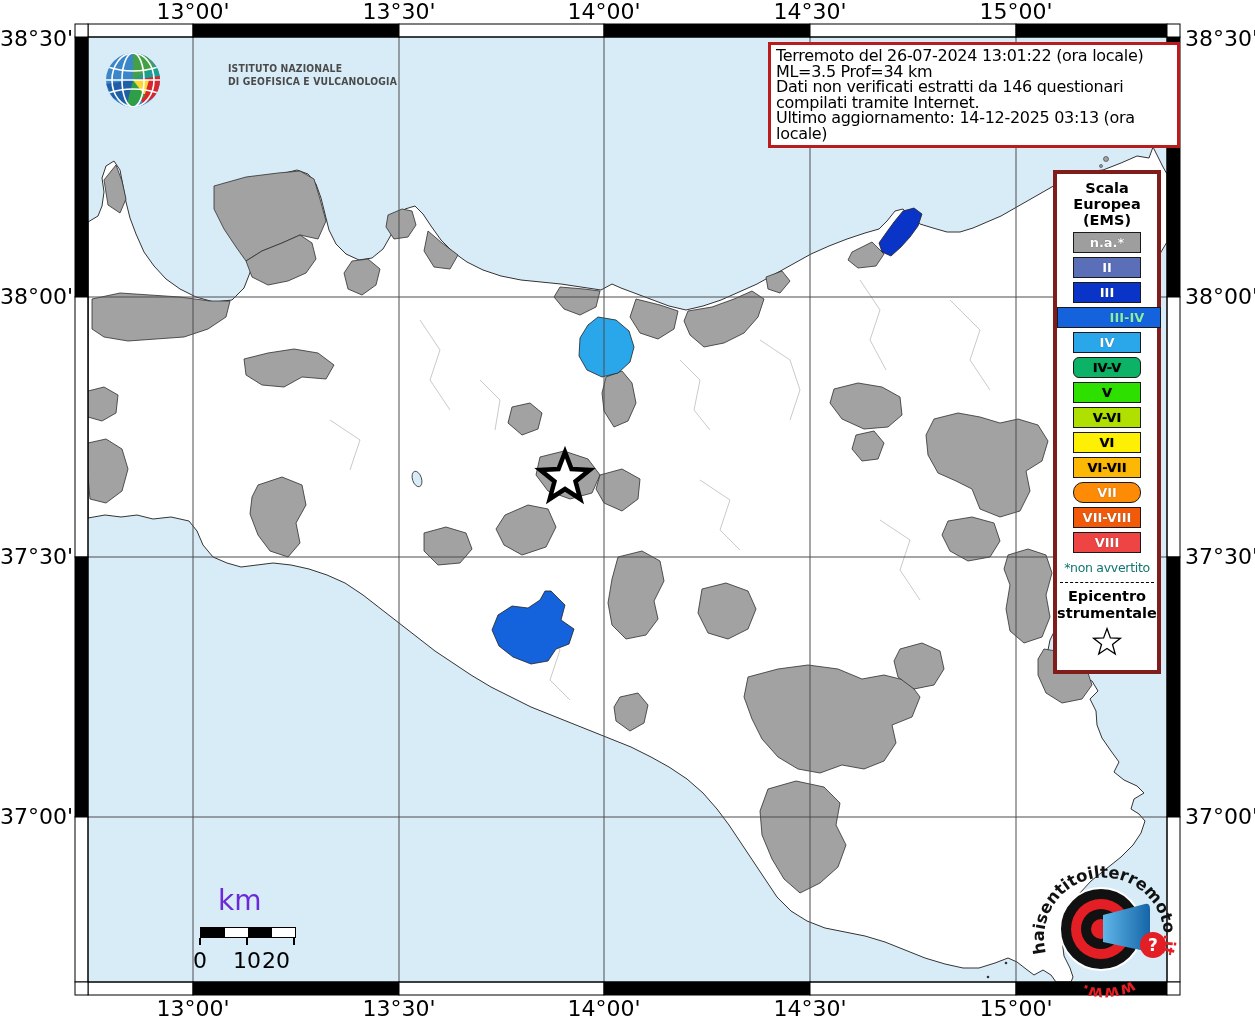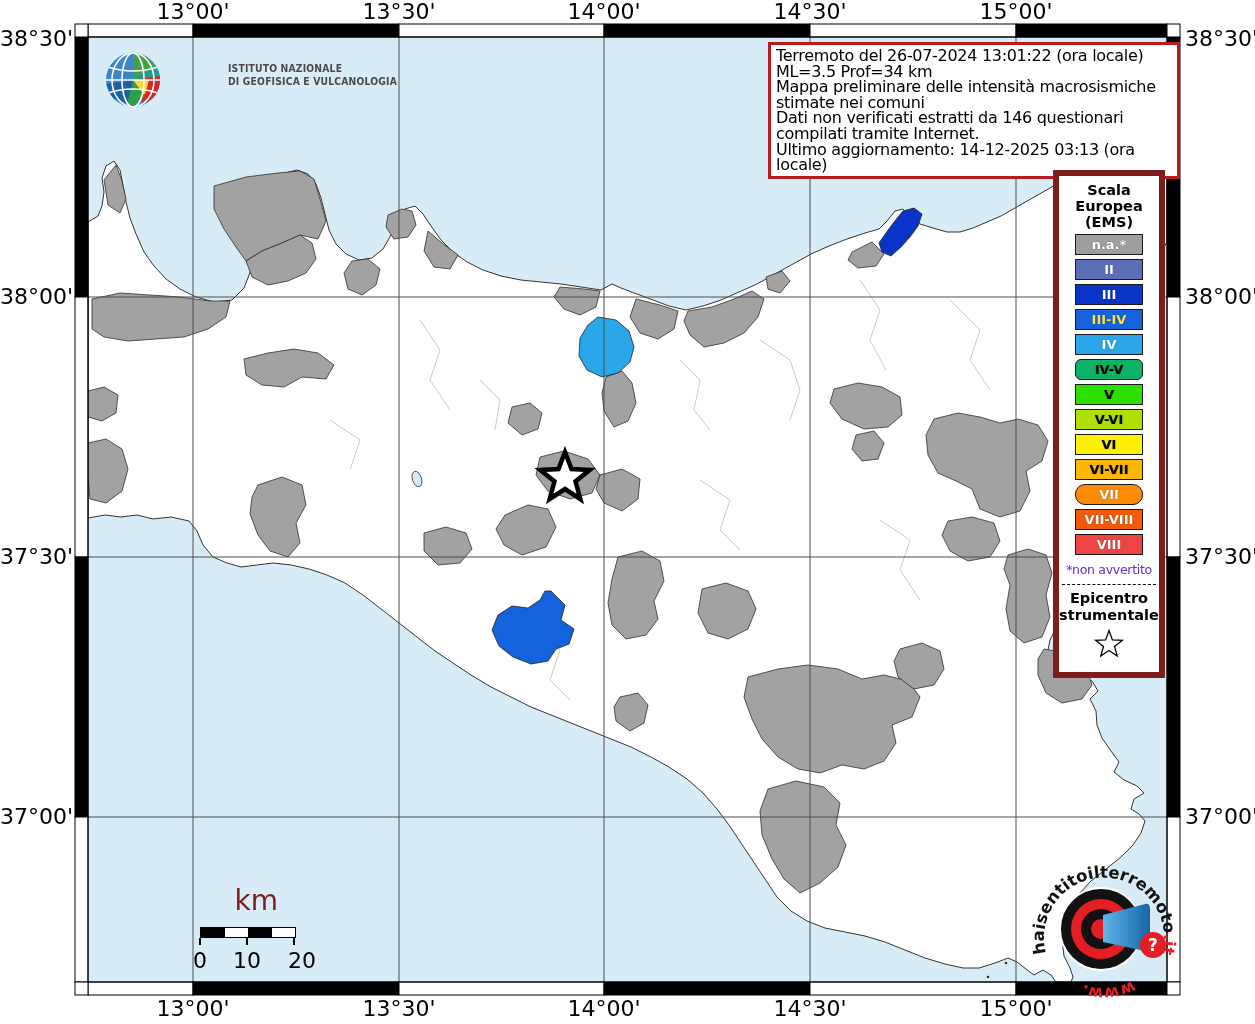--- a/index.html
+++ b/index.html
@@ -15,33 +15,33 @@
   #infobox{position:absolute;left:768px;top:42px;width:396px;z-index:3;background:#fff;
            border:3px solid #b91c1c;padding:3px 5px;font-size:16px;line-height:15.6px;
            letter-spacing:-0.3px;color:#000;}
   
   #ingv{position:absolute;left:103px;top:50px;z-index:3;width:240px;height:62px;}
   #ingv .orgtext{position:absolute;left:125px;top:12px;font-size:10.5px;font-weight:bold;
       color:#4a4a4a;line-height:13px;transform:scaleX(0.88);transform-origin:left top;
       white-space:nowrap;letter-spacing:0.2px;}
   
   #legend{position:absolute;left:1053px;top:170px;width:100px;z-index:3;background:#fff;
-          border:6px solid #7f1d1d;text-align:center;padding:6px 0 8px 0;}
+          border:4px solid #7f1d1d;text-align:center;padding:6px 0 8px 0;}
   #legend .ltitle{font-size:14.5px;font-weight:bold;line-height:16px;color:#000;}
   .swatch{width:66px;height:19px;margin:4px auto 0 auto;border:1px solid #1a1a1a;
           font-size:13px;font-weight:bold;line-height:19px;text-align:center;
           text-shadow:0 0 1px rgba(0,0,0,.55);}
-  #legend .foot{font-size:12.5px;margin-top:7px;color:#6d28d9;letter-spacing:-0.3px;}
+  #legend .foot{font-size:12.5px;margin-top:7px;color:#0f766e;letter-spacing:-0.3px;}
   #legend .sep{border-top:1.5px dashed #000;margin:7px 3px 5px 3px;height:0;}
   #legend .epi{font-size:14.5px;font-weight:bold;line-height:17px;color:#000;}
   #legend .starwrap{margin-top:4px;}
   
   #scalebar{position:absolute;left:0;top:0;z-index:3;}
-  #scalebar .km{position:absolute;left:218px;top:884px;width:60px;text-align:right;
-                font-size:28px;color:#7f1d1d;}
+  #scalebar .km{position:absolute;left:218px;top:884px;width:60px;text-align:left;
+                font-size:28px;color:#6d28d9;}
   #scalebar .bar{position:absolute;left:200px;top:927px;width:94px;height:9px;
                  border:1.5px solid #000;display:flex;}
   #scalebar .seg{flex:1 1 auto;height:100%;}
   #scalebar .tick{position:absolute;top:938px;width:1.5px;height:7px;background:#000;}
   #scalebar .tlabel{position:absolute;top:948px;width:40px;margin-left:-20px;
                     text-align:center;font-size:22px;color:#000;}
   
   #watermark{position:absolute;left:1023px;top:847px;width:162px;height:162px;z-index:3;}
 </style>
 </head>
@@ -200,21 +200,20 @@
 <span class="ax ax-left" style="top:544px">37°30'</span>
 <span class="ax ax-left" style="top:804px">37°00'</span>
 
 <span class="ax ax-right" style="top:26px">38°30'</span>
 <span class="ax ax-right" style="top:284px">38°00'</span>
 <span class="ax ax-right" style="top:544px">37°30'</span>
 <span class="ax ax-right" style="top:804px">37°00'</span>
 
 <div id="infobox">
   <div>Terremoto del 26-07-2024 13:01:22 (ora locale) ML=3.5 Prof=34 km</div>
-  <div>Mappa preliminare delle intensità macrosismiche stimate nei comuni</div>
   <div>Dati non verificati estratti da 146 questionari compilati tramite Internet.</div>
   <div>Ultimo aggiornamento: 14-12-2025 03:13 (ora locale)</div>
 </div>
 
 <div id="ingv">
   <svg width="60" height="60" viewBox="0 0 60 60">
     <defs>
           <clipPath id="gclip">
             <circle cx="30" cy="30" r="27"></circle>
           </clipPath>
@@ -244,21 +243,21 @@
 
 <div id="legend">
   <div class="ltitle">
     <div>Scala</div>
     <div>Europea</div>
     <div>(EMS)</div>
   </div>
   <div class="swatch" style="background: rgb(158, 158, 158); color: rgb(255, 255, 255);">n.a.*</div>
   <div class="swatch" style="background: rgb(90, 111, 184); color: rgb(255, 255, 255);">II</div>
   <div class="swatch" style="background: rgb(10, 52, 200); color: rgb(255, 255, 255);">III</div>
-  <div class="swatch" style="background: rgb(21, 99, 220); color: #fde047;">III-IV</div>
+  <div class="swatch" style="background: rgb(21, 99, 220); color: #86efac; padding-left: 36px;">III-IV</div>
   <div class="swatch" style="background: rgb(42, 167, 235); color: rgb(255, 255, 255);">IV</div>
   <div class="swatch" style="background: rgb(12, 178, 102); color: rgb(0, 0, 0); border-radius: 6px;">IV-V</div>
   <div class="swatch" style="background: rgb(46, 224, 0); color: rgb(0, 0, 0);">V</div>
   <div class="swatch" style="background: rgb(176, 224, 0); color: rgb(0, 0, 0);">V-VI</div>
   <div class="swatch" style="background: rgb(253, 240, 5); color: rgb(0, 0, 0);">VI</div>
   <div class="swatch" style="background: rgb(253, 184, 5); color: rgb(0, 0, 0);">VI-VII</div>
   <div class="swatch" style="background: rgb(253, 139, 5); color: rgb(255, 255, 255); border-radius: 10px;">VII</div>
   <div class="swatch" style="background: rgb(242, 90, 10); color: rgb(255, 255, 255);">VII-VIII</div>
   <div class="swatch" style="background: #ef4444; color: rgb(255, 255, 255);">VIII</div>
   <div class="foot">*non avvertito</div>
@@ -280,21 +279,21 @@
     <div class="seg" style="background:#000"></div>
     <div class="seg" style="background:#fff"></div>
     <div class="seg" style="background:#000"></div>
     <div class="seg" style="background:#fff"></div>
   </div>
   <div class="tick" style="left:199px"></div>
   <div class="tick" style="left:246px"></div>
   <div class="tick" style="left:293px"></div>
   <div class="tlabel" style="left:200px">0</div>
   <div class="tlabel" style="left:247px">10</div>
-  <div class="tlabel" style="left:302px">20</div>
+  <div class="tlabel" style="left:276px">20</div>
 </div>
 
 <div id="watermark">
   <svg width="162" height="162" viewBox="0 0 162 162">
     <defs>
       <path id="arcTop" d="M 23,106 A 60,60 0 1 1 139,106" fill="none"></path>
       <path id="arcBot" d="M 141,81 A 60,60 0 0 1 21,81" fill="none"></path>
       <linearGradient id="megaGrad" x1="0" y1="0" x2="1" y2="0">
         <stop offset="0" stop-color="#5fb6e8"></stop>
         <stop offset="1" stop-color="#1565a8"></stop>

